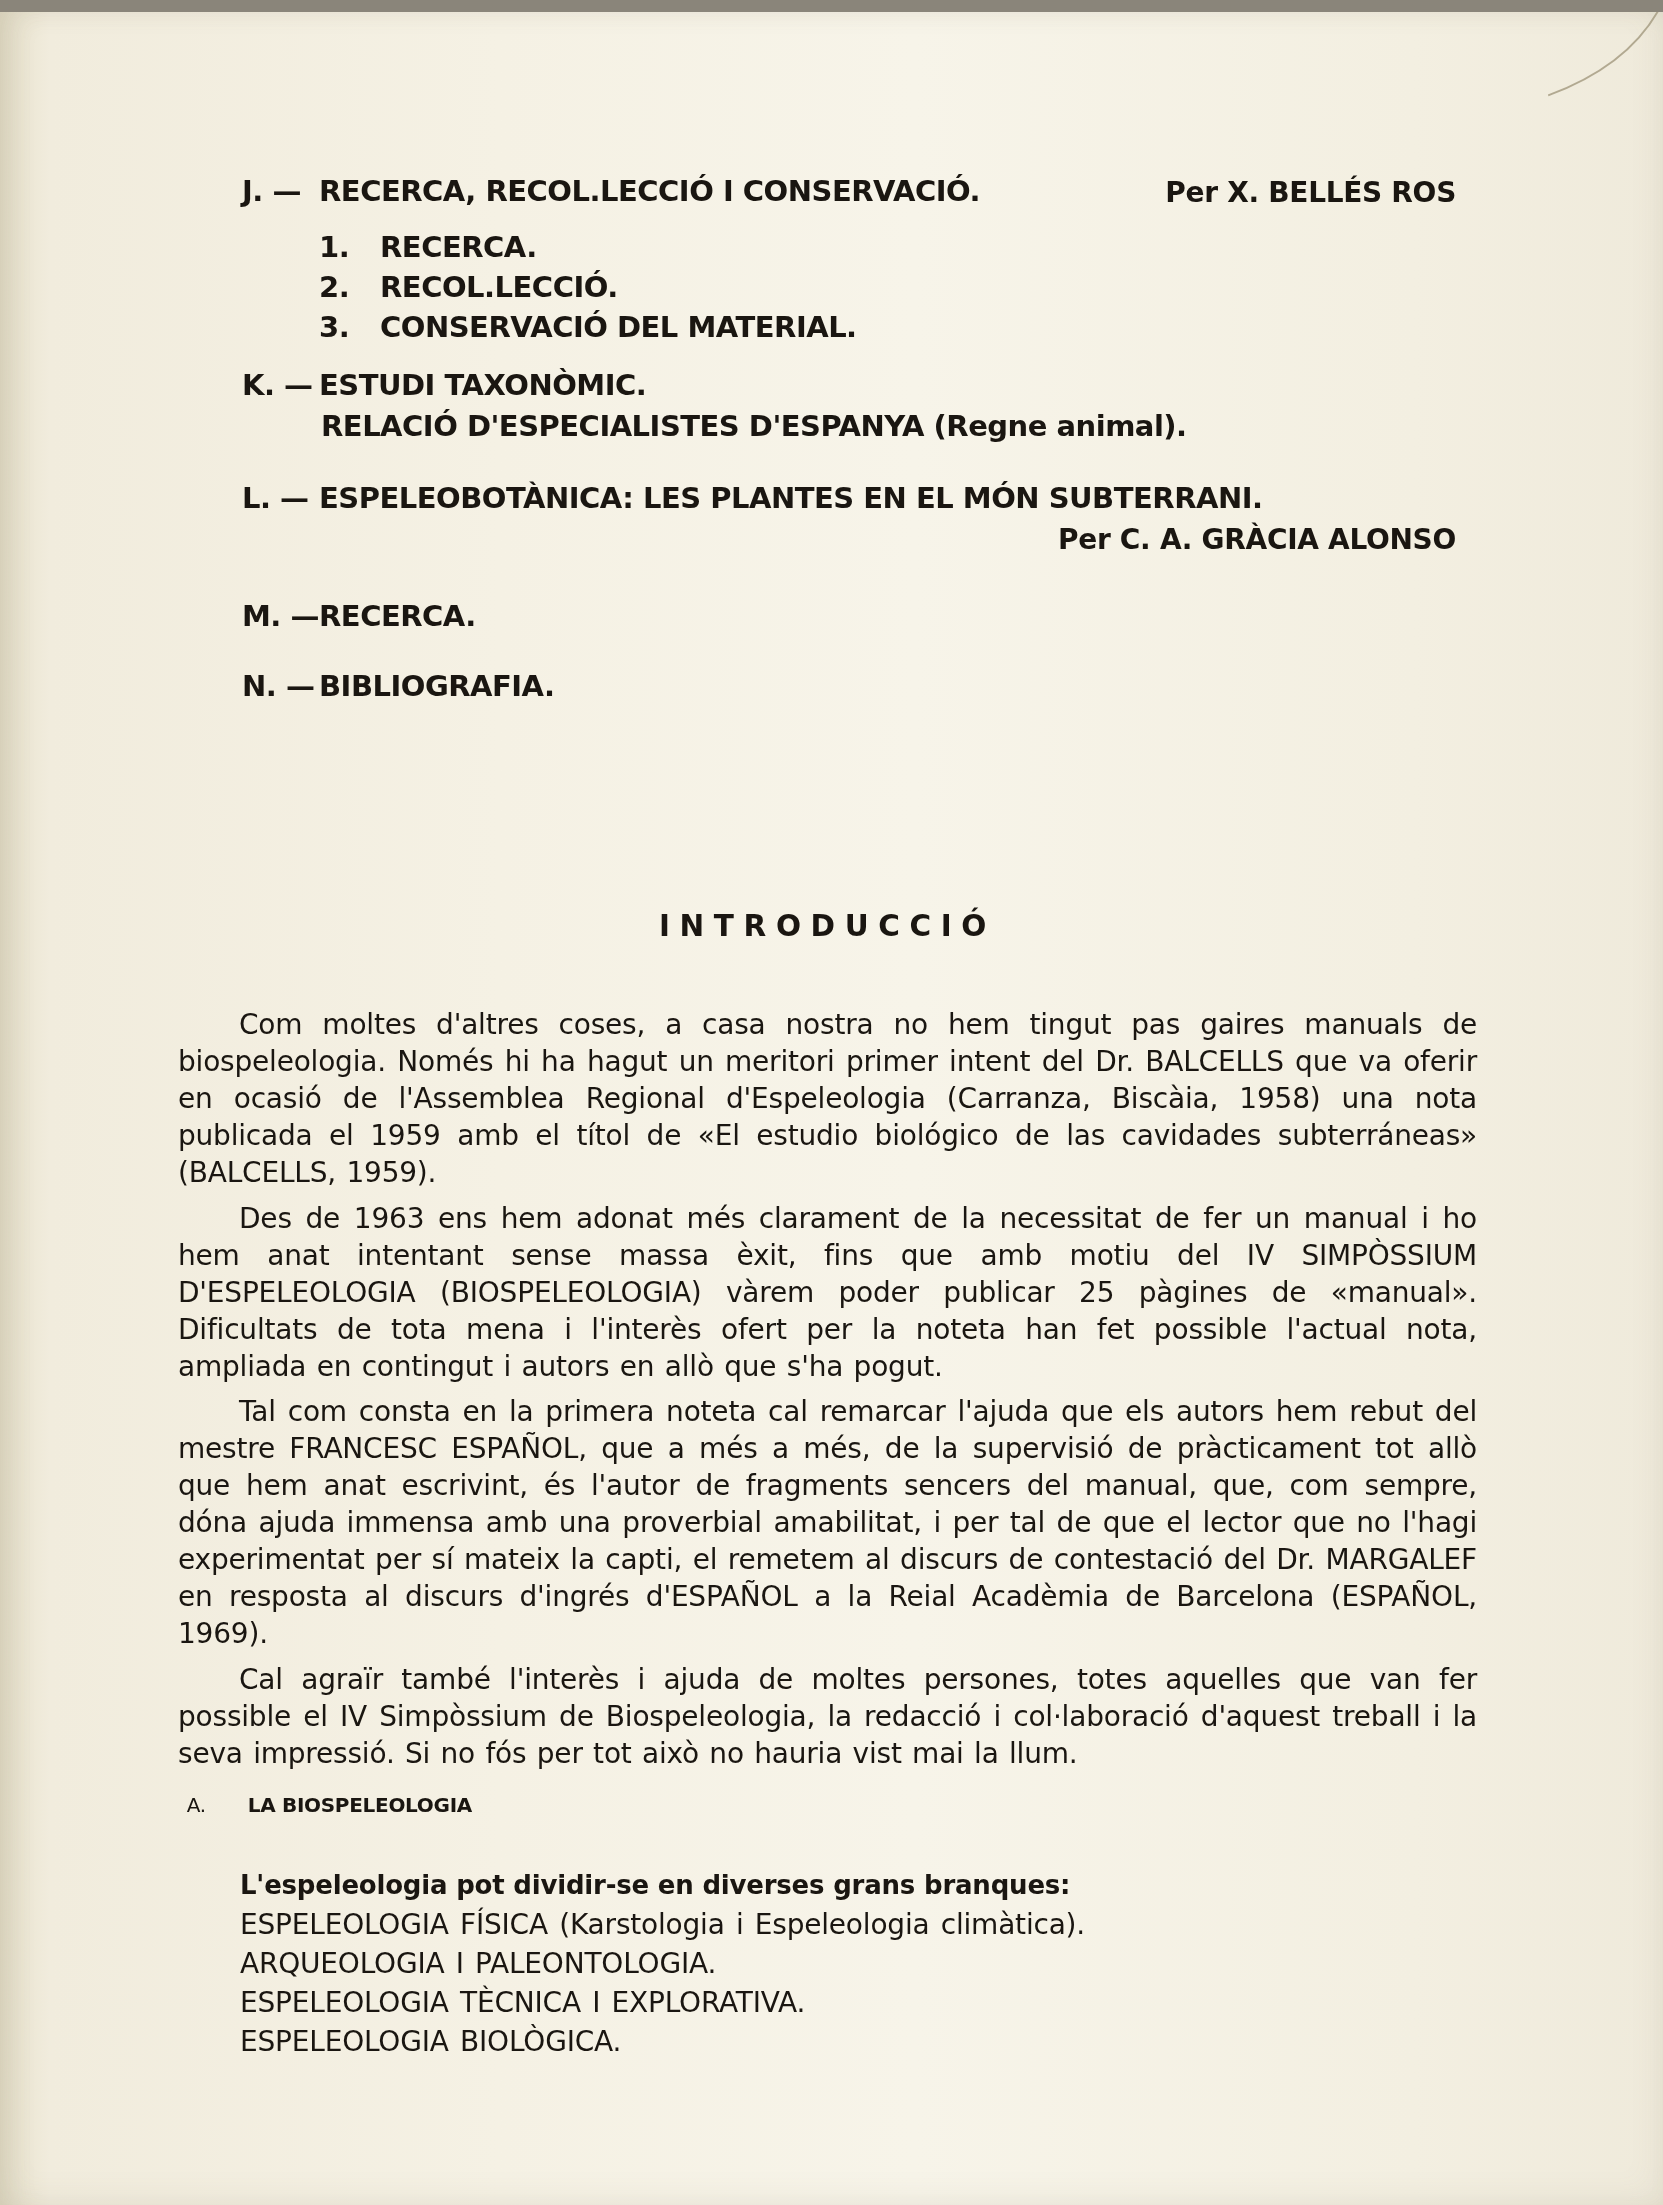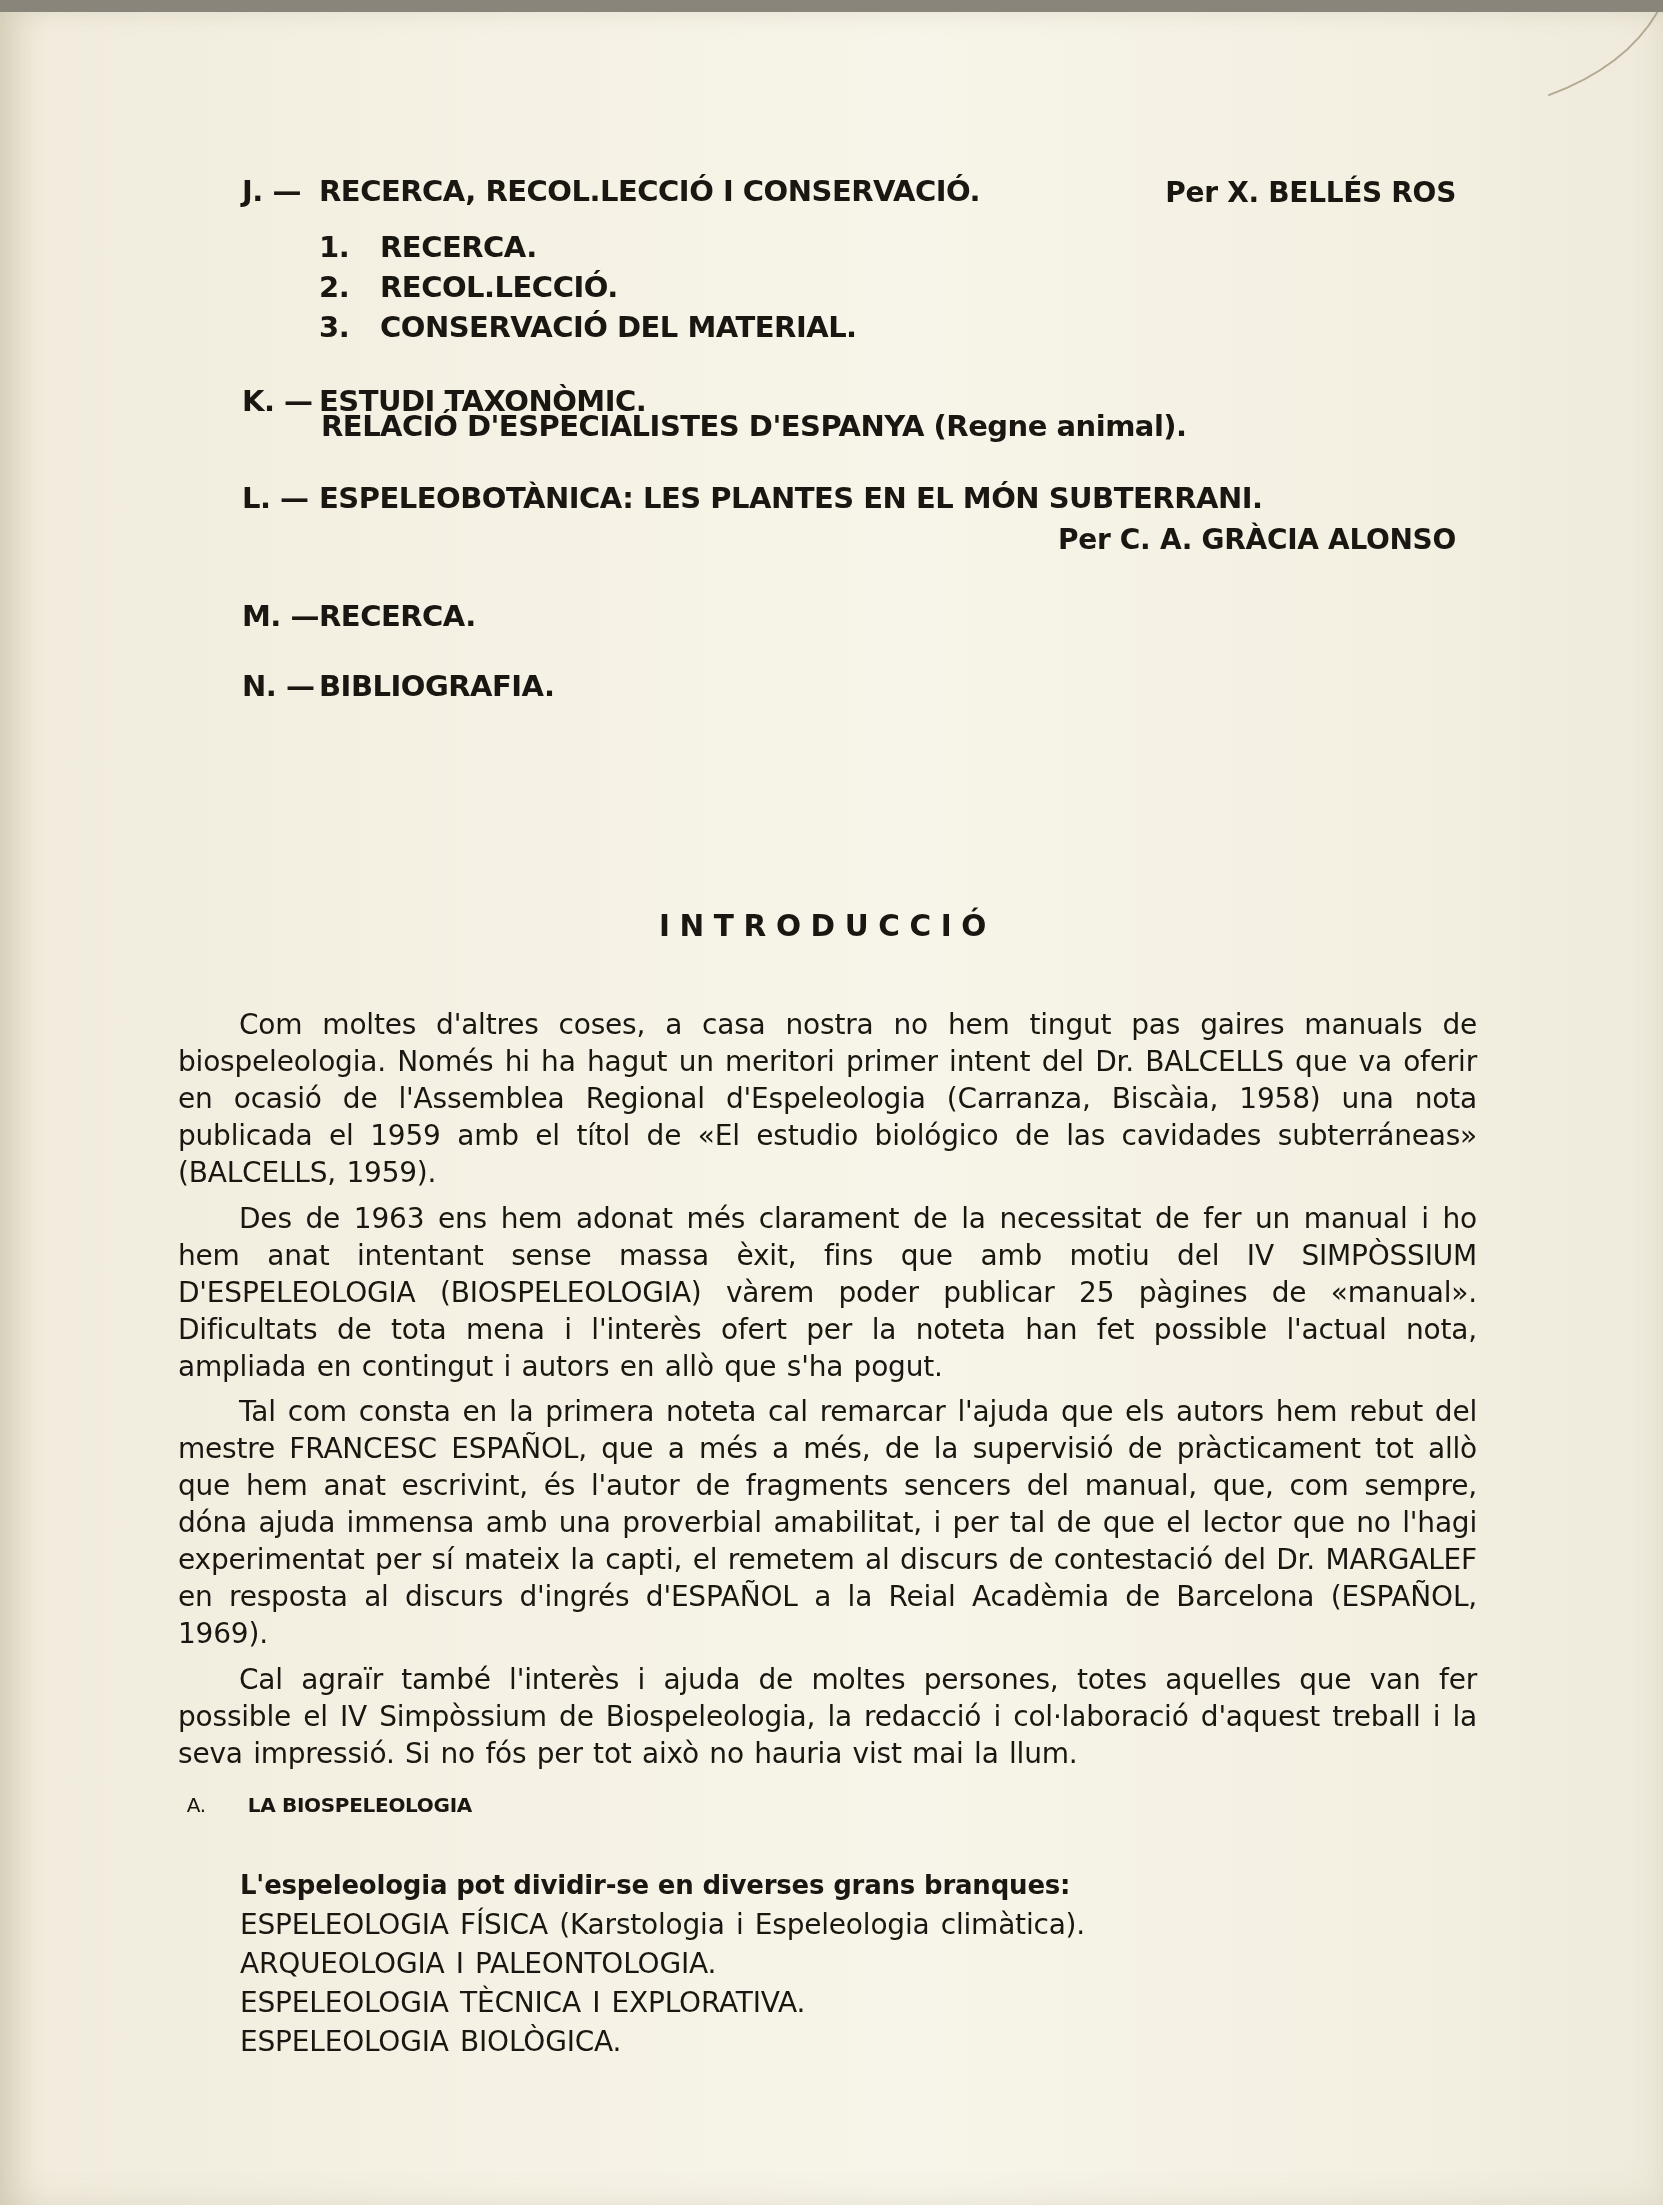--- a/index.html
+++ b/index.html
@@ -112,21 +112,21 @@
     <span class="toc-letter">J. —</span><span>RECERCA, RECOL.LECCIÓ I CONSERVACIÓ.</span>
   </div>
   <div class="byline" style="top:164px">Per X. BELLÉS ROS</div>
 
   <div class="toc-sub" style="top:215px">
     <div><span class="sub-num">1.</span><span>RECERCA.</span></div>
     <div><span class="sub-num">2.</span><span>RECOL.LECCIÓ.</span></div>
     <div><span class="sub-num">3.</span><span>CONSERVACIÓ DEL MATERIAL.</span></div>
   </div>
 
-  <div class="toc-row" style="top:372px">
+  <div class="toc-row" style="top:356px">
     <span class="toc-letter">K. —</span><span>ESTUDI TAXONÒMIC.</span>
   </div>
   <div class="toc-subtitle" style="top:397px">RELACIÓ D'ESPECIALISTES D'ESPANYA (Regne animal).</div>
 
   <div class="toc-row" style="top:469px">
     <span class="toc-letter">L. —</span><span>ESPELEOBOTÀNICA: LES PLANTES EN EL MÓN SUBTERRANI.</span>
   </div>
   <div class="byline" style="top:511px">Per C. A. GRÀCIA ALONSO</div>
 
   <div class="toc-row" style="top:587px">

